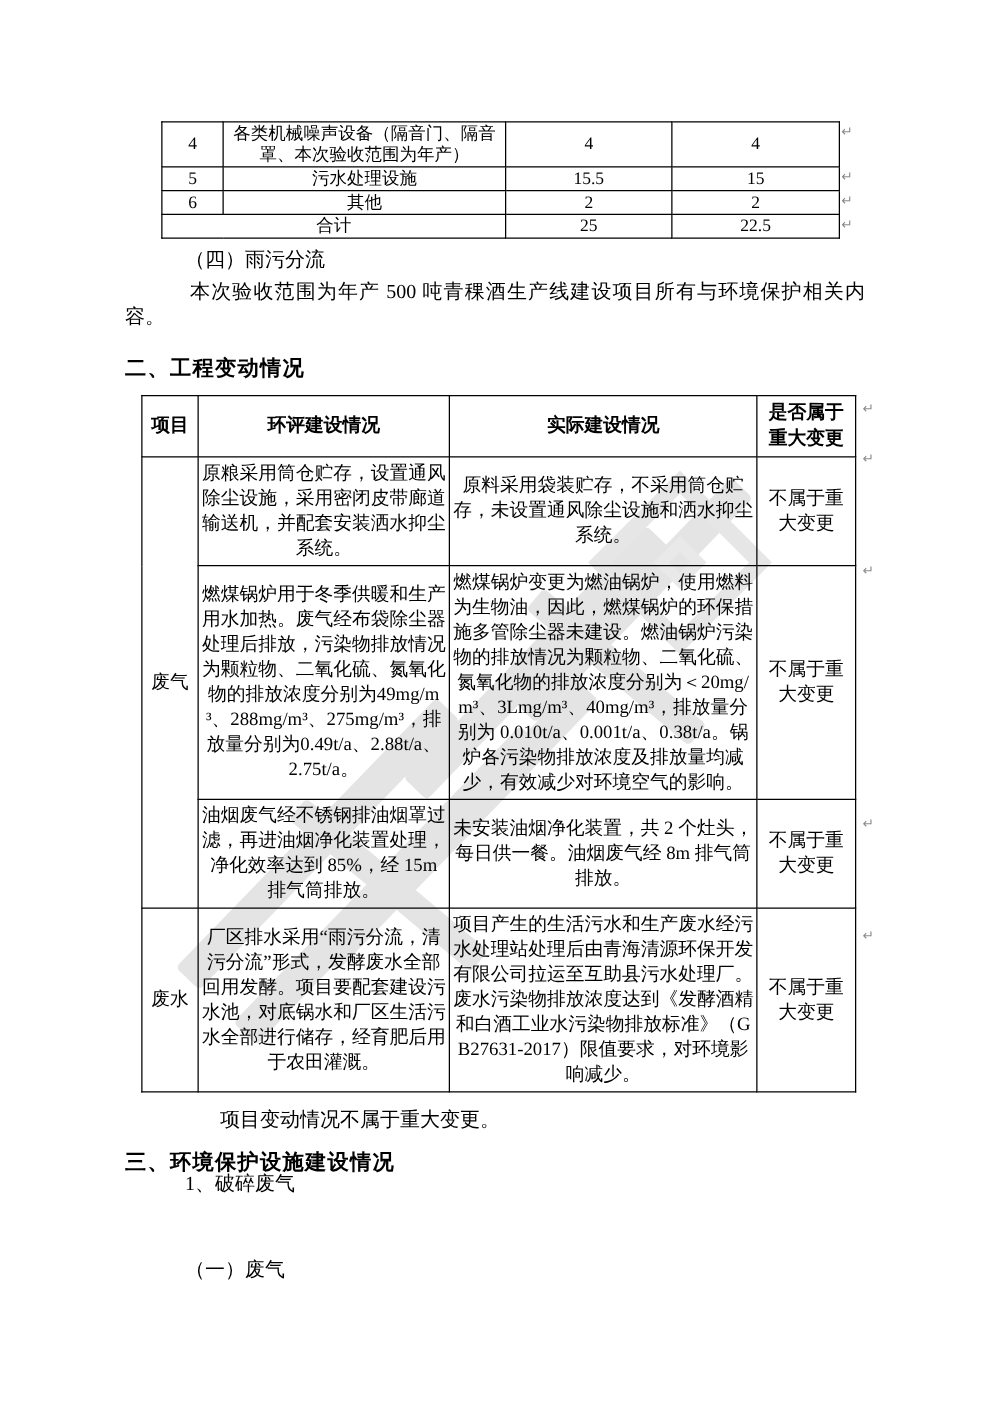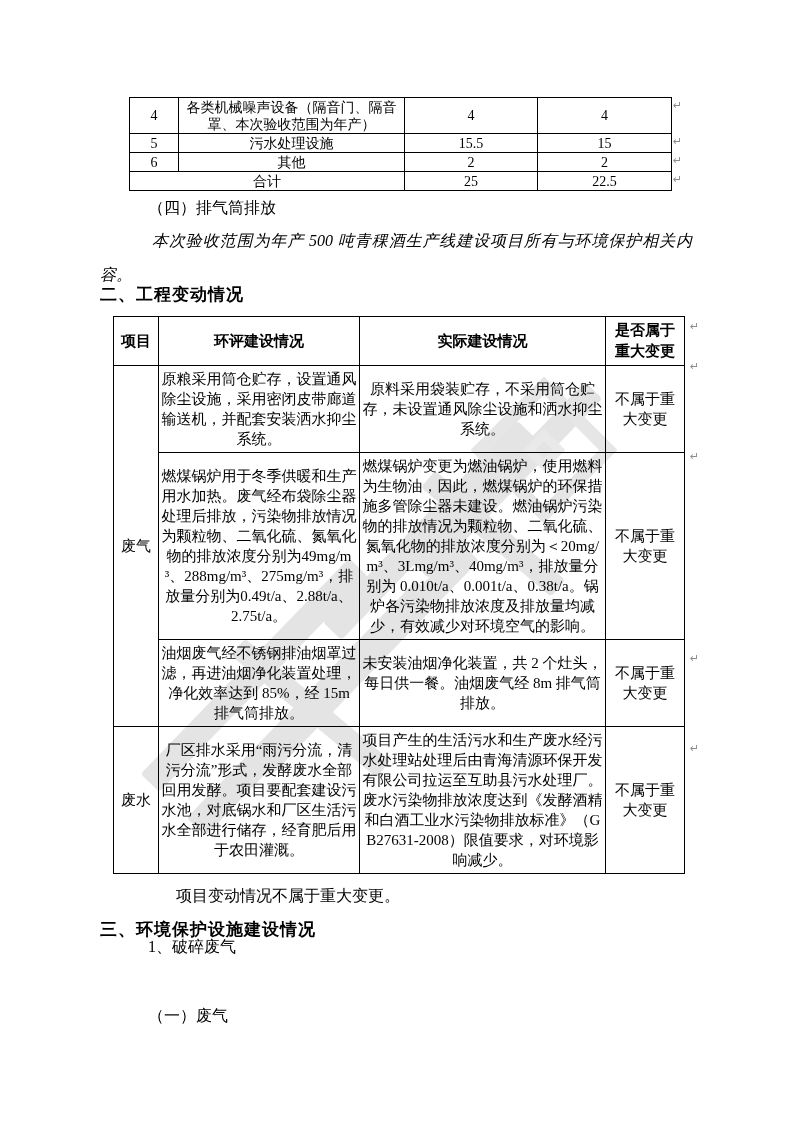--- a/index.html
+++ b/index.html
@@ -34,23 +34,22 @@
   
   .t2 { font-size:15px; line-height:20px; }
   .t2 td { padding:3px 2px; word-break:break-all; }
   .t2 .c1 { width:45px; } .t2 .c2 { width:201px; } .t2 .c3 { width:246px; } .t2 .c4 { width:79px; }
   .t2 td.c4, .t2 td.hdr4 { padding-left:8px; padding-right:8px; }
   .t2 .hdr td { font-weight:bold; height:41px; line-height:21px; }
   
   .h-bold { font-weight:bold; font-size:17px; letter-spacing:1px; }
   .body-text { font-size:16px; }
   .para {
-    width:592px; font-size:16px; line-height:34px; text-indent:52px;
+    width:592px; font-size:16px; line-height:20px; text-indent:52px;
     text-align:justify;
-    font-style:italic;
   }
   
   .rowmark {
     position:absolute; color:#8c8c8c; font-size:11px;
     font-family:"DejaVu Sans","Liberation Sans",sans-serif;
   }
 </style>
 </head>
 <body>
 
@@ -90,21 +89,21 @@
       <td class="c4">2</td>
     </tr>
     <tr class="r-std">
       <td colspan="2">合计</td>
       <td class="c3">25</td>
       <td class="c4">22.5</td>
     </tr>
   </tbody>
     </table>
 
-  <div class="abs body-text" style="left:148px; top:198px;">（四）排气筒排放</div>
+  <div class="abs body-text" style="left:148px; top:198px;">（四）雨污分流</div>
   <div class="abs para" style="left:100px; top:224px;">本次验收范围为年产 500 吨青稞酒生产线建设项目所有与环境保护相关内容。</div>
 
   <div class="abs h-bold" style="left:100px; top:283px;">二、工程变动情况</div>
 
   <table class="t2 abs" style="left:113px; top:316px;">
     <tbody>
         <tr class="hdr">
       <td class="c1">项目</td>
       <td class="c2">环评建设情况</td>
       <td class="c3">实际建设情况</td>
@@ -122,21 +121,21 @@
       <td class="c4">不属于重大变更</td>
     </tr>
     <tr>
       <td class="c2">油烟废气经不锈钢排油烟罩过滤，再进油烟净化装置处理，净化效率达到 85%，经 15m 排气筒排放。</td>
       <td class="c3">未安装油烟净化装置，共 2 个灶头，每日供一餐。油烟废气经 8m 排气筒排放。</td>
       <td class="c4">不属于重大变更</td>
     </tr>
     <tr>
       <td class="c1">废水</td>
       <td class="c2">厂区排水采用“雨污分流，清污分流”形式，发酵废水全部回用发酵。项目要配套建设污水池，对底锅水和厂区生活污水全部进行储存，经育肥后用于农田灌溉。</td>
-      <td class="c3">项目产生的生活污水和生产废水经污水处理站处理后由青海清源环保开发有限公司拉运至互助县污水处理厂。废水污染物排放浓度达到《发酵酒精和白酒工业水污染物排放标准》（GB27631-2008）限值要求，对环境影响减少。</td>
+      <td class="c3">项目产生的生活污水和生产废水经污水处理站处理后由青海清源环保开发有限公司拉运至互助县污水处理厂。废水污染物排放浓度达到《发酵酒精和白酒工业水污染物排放标准》（GB27631-2017）限值要求，对环境影响减少。</td>
       <td class="c4">不属于重大变更</td>
     </tr>
   </tbody>
     </table>
 
   <div class="abs body-text" style="left:148px; top:886px;margin-left:28px;">项目变动情况不属于重大变更。</div>
 
   <div class="abs h-bold" style="left:100px; top:918px;">三、环境保护设施建设情况</div>
   <div class="abs body-text" style="left:148px; top:1006px;">（一）废气</div>
   <div class="abs body-text" style="left:148px; top:937px;">1、破碎废气</div>

